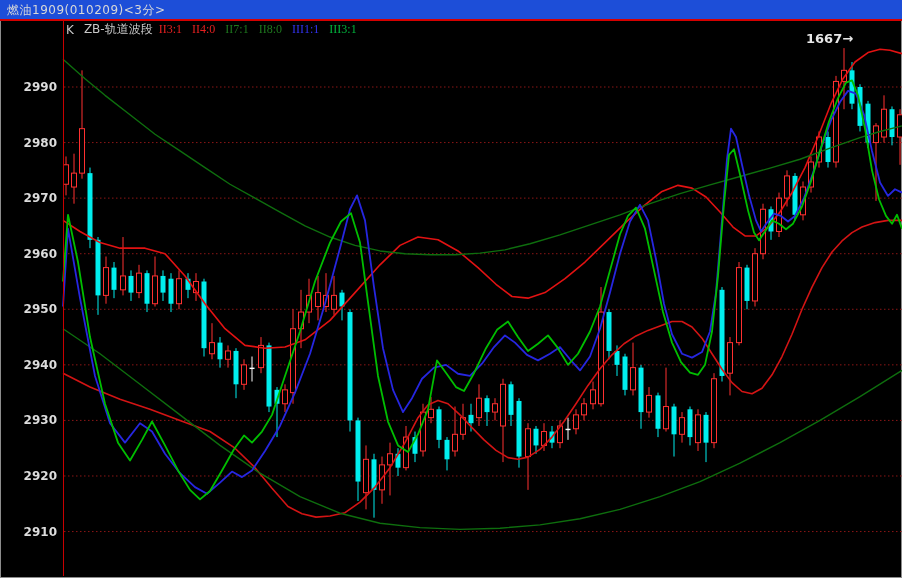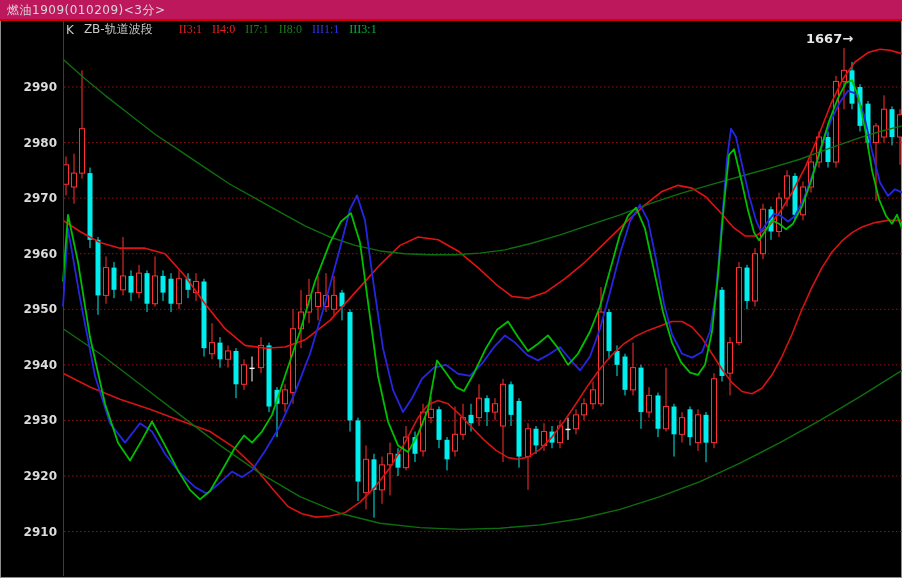--- a/index.html
+++ b/index.html
@@ -2,33 +2,33 @@
 <html><head>
 <meta charset="utf-8">
 <style>
   html,body{margin:0;padding:0;background:#222;}
   .window{
     position:relative;width:902px;height:578px;background:#000;
     font-family:"DejaVu Sans","Liberation Sans",sans-serif;
     box-shadow:inset 0 0 0 1px #8c8c8c;overflow:hidden;
   }
   .titlebar{
-    position:absolute;left:0;top:0;width:100%;height:19px;background:#be185d;
+    position:absolute;left:0;top:0;width:100%;height:19px;background:#1d4ed8;
   }
   .titlebar .title{
     position:absolute;left:7px;top:2px;font-size:12px;color:#d8d8d8;letter-spacing:0.5px;white-space:nowrap;
   }
   .title-sep{position:absolute;left:0;top:19px;width:100%;height:1px;background:#d40000;}
   .chart-svg{position:absolute;left:0;top:0;}
   .legend{
     position:absolute;left:66px;top:22px;height:15px;display:flex;align-items:center;gap:0;
     font-size:12px;white-space:nowrap;
   }
   .legend .k{color:#c8c8c8;margin-right:10px;}
-  .legend .ind-name{color:#c8c8c8;margin-right:26px;}
+  .legend .ind-name{color:#c8c8c8;margin-right:6px;}
   .legend .item{margin-right:10px;font-weight:400;font-family:Liberation Serif, serif;}
   .annotation{
     position:absolute;font-size:13px;font-weight:bold;color:#e8e8e8;white-space:nowrap;
   }
 </style>
 </head>
 <body>
 
 <div class="window">
 

